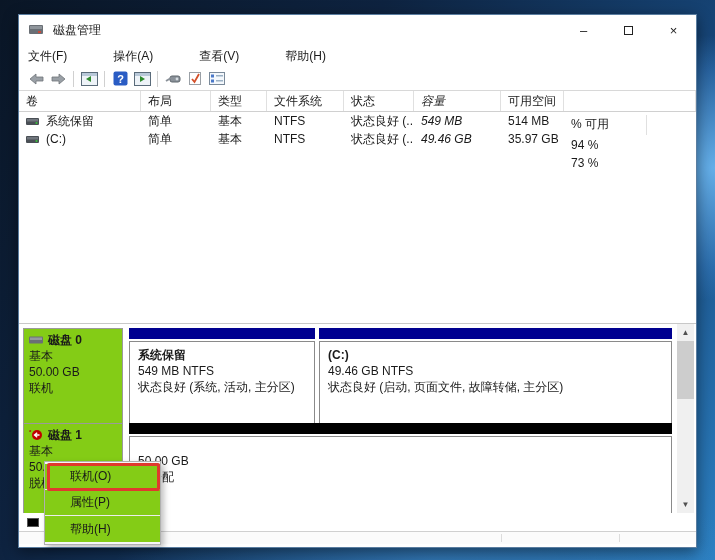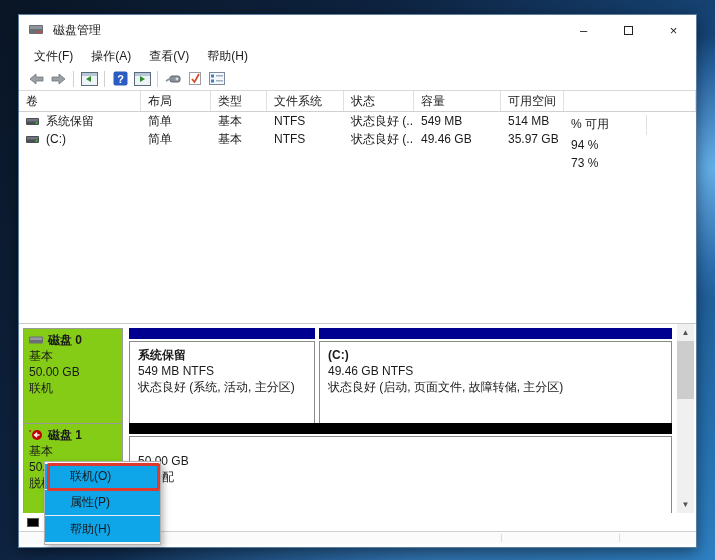--- a/index.html
+++ b/index.html
@@ -19,34 +19,34 @@
     display:flex; flex-direction:column;
   }
   
   .titlebar { height:30px; display:flex; align-items:center; padding-left:10px; flex:none; }
   .titlebar .app-icon { width:16px; height:12px; margin-right:8px; }
   .titlebar .title { font-size:12px; }
   .win-controls { margin-left:auto; display:flex; height:100%; }
   .win-btn { width:45px; display:flex; align-items:center; justify-content:center; font-size:13px; color:#222; cursor:default; }
   .btn-max .box { width:9px; height:9px; border:1px solid #222; display:inline-block; }
   
-  .menubar { height:22px; display:flex; align-items:center; padding-left:6px; flex:none; }
+  .menubar { height:22px; display:flex; align-items:center; padding-left:0; flex:none;gap:28px; }
   .menubar .menu-item { padding:2px 9px; }
   
   .toolbar { height:24px; display:flex; align-items:center; padding-left:6px; border-bottom:1px solid #d8d8d8; flex:none; }
   .tb-icon { width:22px; height:20px; display:flex; align-items:center; justify-content:center; }
   .tb-sep { width:1px; height:16px; background:#d0d0d0; margin:0 4px; }
   
   .volume-table { height:232px; flex:none; overflow:hidden; }
   .vt-header { display:flex; height:21px; border-bottom:1px solid #d0d0d0; align-items:center; }
   .vt-header .cell { border-right:1px solid #e0e0e0; height:100%; display:flex; align-items:center; padding-left:7px; overflow:hidden; white-space:nowrap; }
   .vt-row { display:flex; height:18px; align-items:center; }
   .vt-row .cell { padding-left:7px; overflow:hidden; white-space:nowrap; height:100%; display:flex; align-items:center; }
   .c0{width:122px;} .c1{width:70px;} .c2{width:56px;} .c3{width:77px;} .c4{width:70px;}
-  .c5{width:87px;} .c6{width:63px;} .c7{width:83px;margin-top:47px;} .c8{flex:1;}
+  .c5{width:87px;font-style:italic;} .c6{width:63px;} .c7{width:83px;margin-top:47px;} .c8{flex:1;}
   .vol-icon { width:14px; height:9px; margin-right:6px; flex:none; }
   
   .graph-view { height:190px; flex:none; position:relative; border-top:1px solid #c8c8c8; overflow:hidden; background:#fff; }
   .disk-row { position:absolute; left:4px; right:24px; display:flex; }
   .disk0 { top:4px; height:102px; }
   .disk1 { top:99px; height:96px; }
   .disk-label { width:100px; flex:none; background:#84cc16; border:1px solid #9a9a9a; padding:3px 5px; line-height:16px; margin-right:6px; }
   .disk-label .disk-name { font-weight:bold; display:flex; align-items:center; gap:4px; }
   .part-area { flex:1; display:flex; gap:4px; }
   .part-block { display:flex; flex-direction:column; }
@@ -63,21 +63,21 @@
   .legend-row { height:18px; flex:none; display:flex; align-items:center; padding-left:8px; gap:5px; }
   .legend-swatch { width:12px; height:9px; border:1px solid #555; }
   .statusbar { height:13px; flex:none; border-top:1px solid #d0d0d0; position:relative; background:#fbfbfb; }
   .sb-sep { position:absolute; top:2px; bottom:2px; width:1px; background:#dcdcdc; }
   
   .context-menu {
     position:absolute; left:25px; top:446px; width:117px;
     background:#f6f6f6; border:1px solid #b0b0b0;
     box-shadow:3px 3px 6px rgba(0,0,0,0.25); z-index:50; padding:2px 0;
   }
-  .cm-item { height:26px; display:flex; align-items:center; padding-left:25px; border-bottom:1px solid #ececec; background:#0ea5e9; }
+  .cm-item { height:26px; display:flex; align-items:center; padding-left:25px; border-bottom:1px solid #ececec; background:#84cc16; }
   .cm-item:last-child { border-bottom:none; }
   .red-annotation {
     position:absolute; left:28px; top:448px; width:113px; height:28px;
     border:3px solid #e0392e; border-radius:2px; z-index:60; pointer-events:none;
   }
 </style>
 </head>
 <body>
 
 <div class="window">

